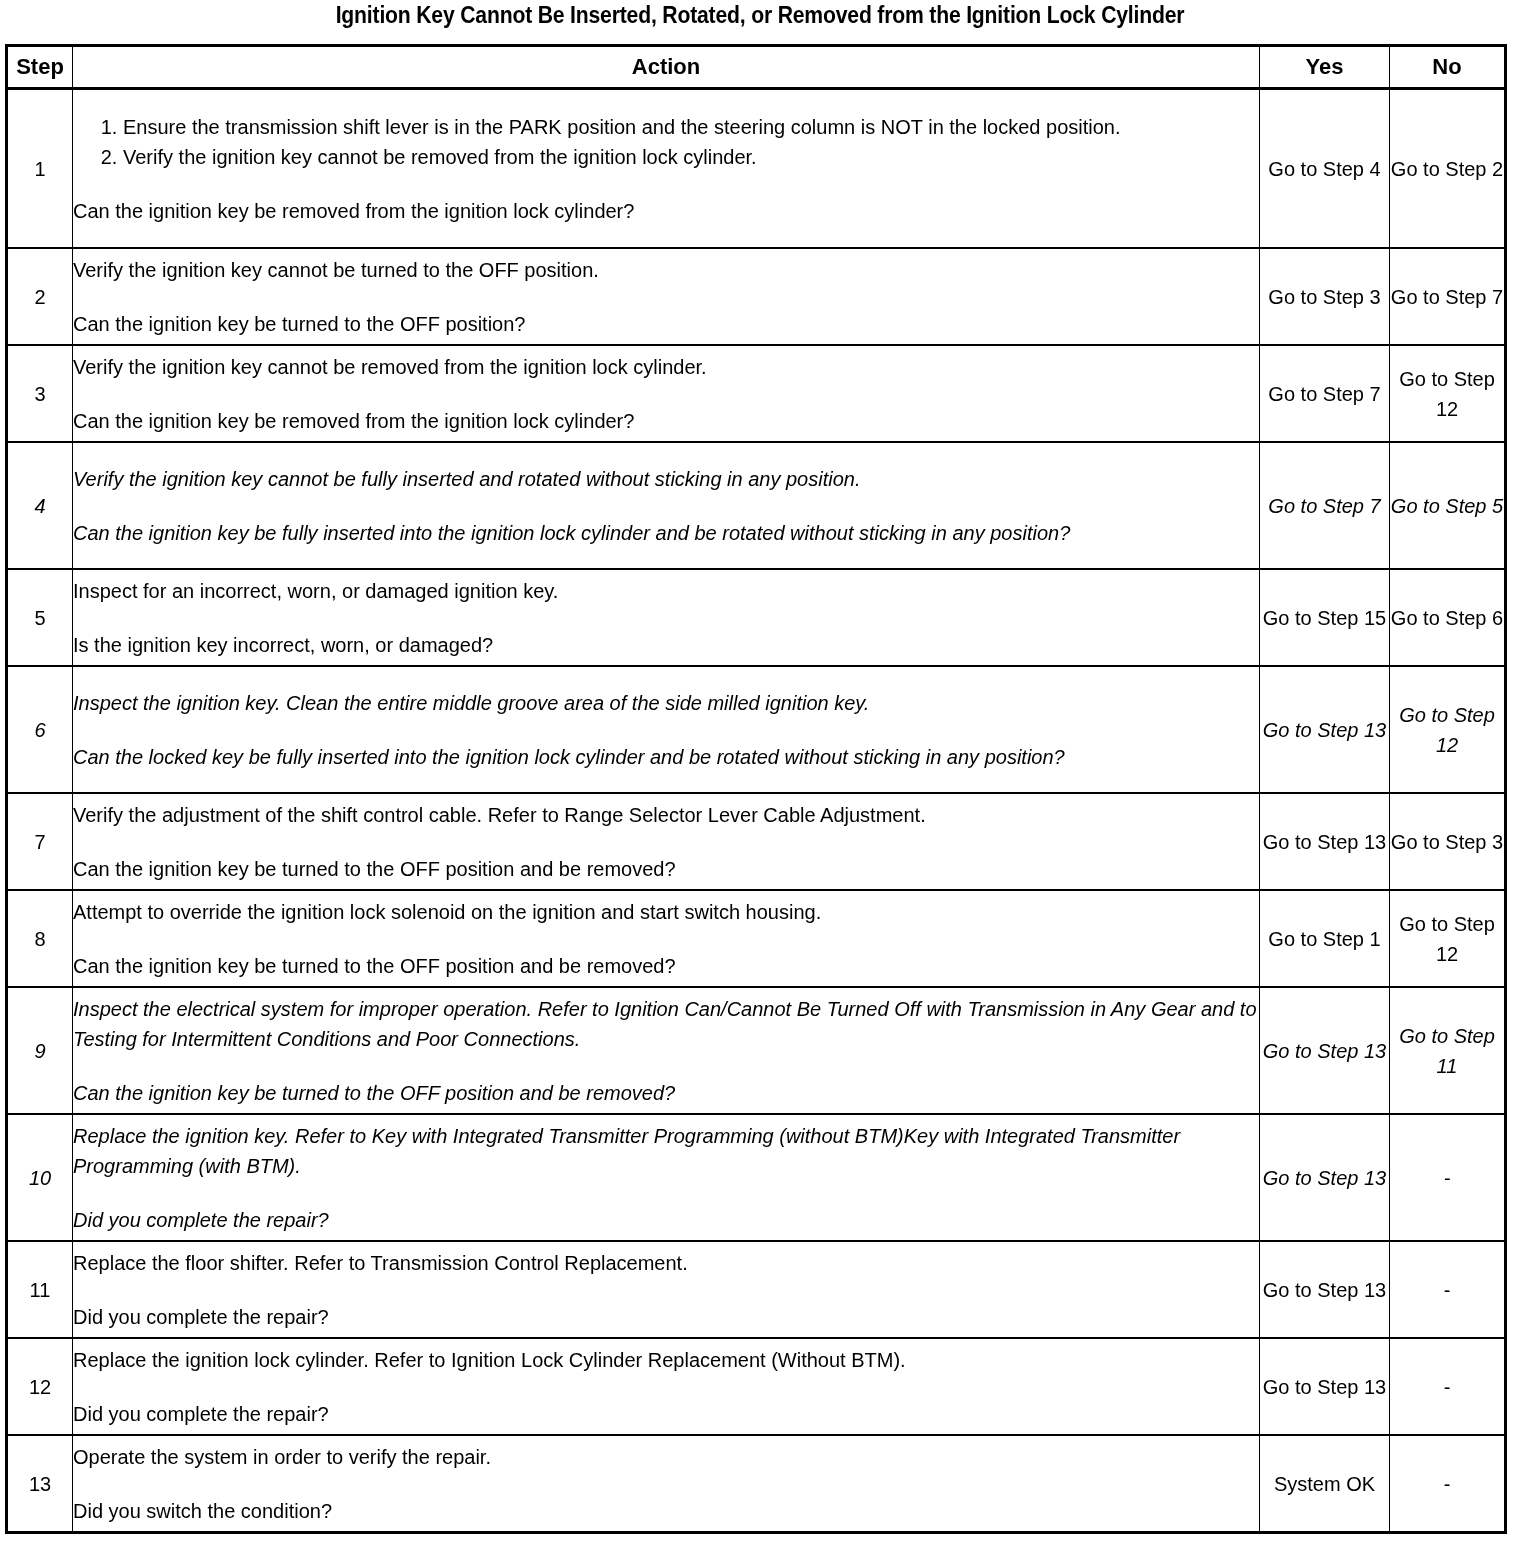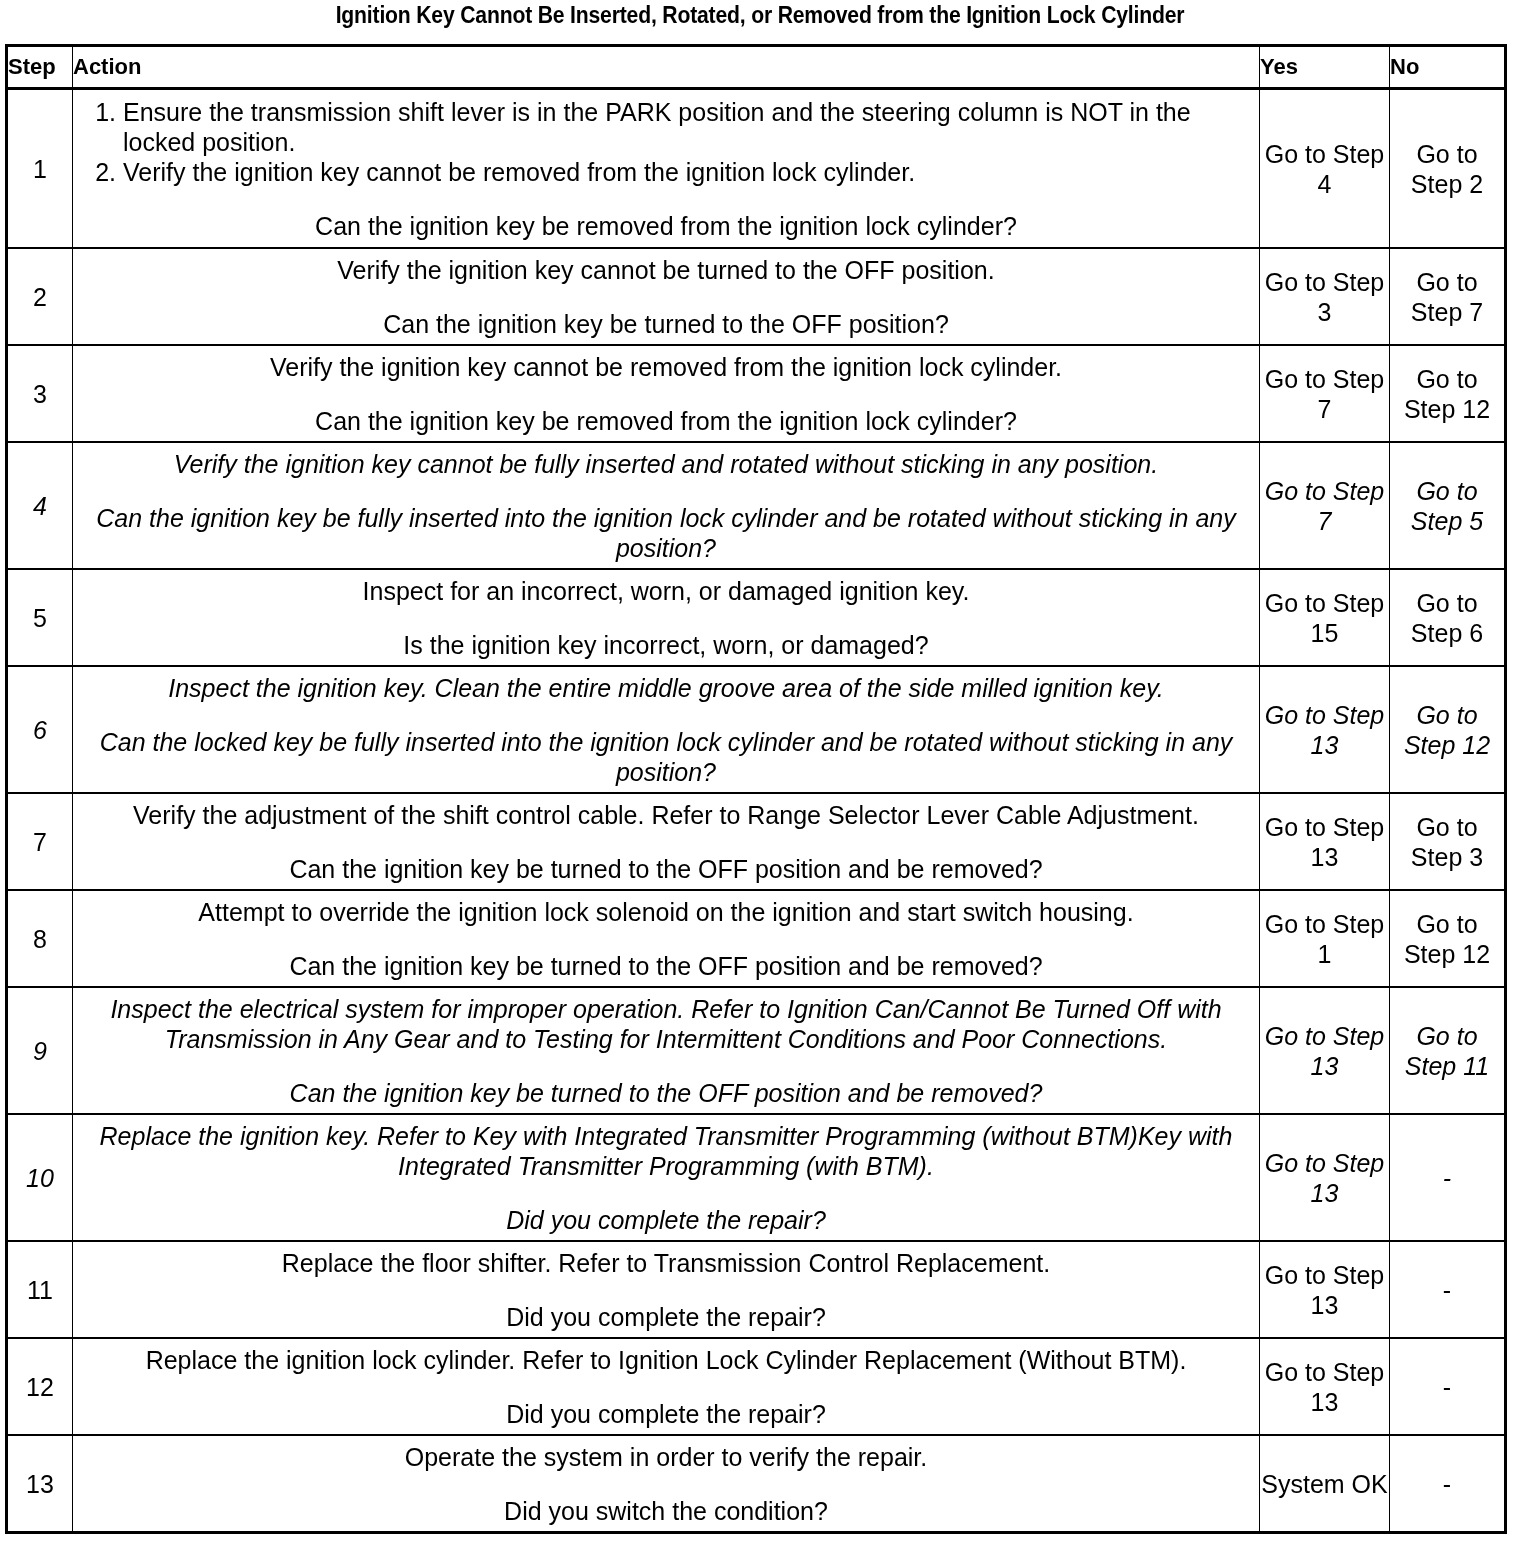--- a/index.html
+++ b/index.html
@@ -1,27 +1,27 @@
 <!DOCTYPE html>
 <html><head>
 <meta charset="utf-8">
 <style>
   html, body { margin: 0; padding: 0; background: #ffffff; }
   body { width: 1520px; height: 1542px; position: relative; font-family: "Liberation Sans", sans-serif; color: #000; }
   .title { position: absolute; top: 0; left: 0; width: 1520px; height: 32px; text-align: center; font-weight: bold; font-size: 23px; line-height: 30px; transform: scaleX(0.92); transform-origin: center; letter-spacing: -0.2px; }
   table.grid { position: absolute; top: 44px; left: 5px; width: 1502px; border-collapse: collapse; table-layout: fixed; border: 3px solid #000; }
-  table.grid th, table.grid td { border: 1px solid #000; padding: 0; vertical-align: middle; font-size: 25px; line-height: 30px; }
-  table.grid thead th { height: 40px; font-weight: bold; text-align: left; font-size: 22px; border-bottom: 3px solid #000; }
+  table.grid th, table.grid td { border: 1px solid #000; padding: 0; vertical-align: middle; font-size: 20px; line-height: 30px; }
+  table.grid thead th { height: 40px; font-weight: bold; text-align: center; font-size: 22px; border-bottom: 3px solid #000; }
   table.grid tbody tr { border-bottom: 2px solid #000; }
   col.c-step { width: 66px; }
   col.c-yes { width: 130px; }
   col.c-no { width: 116px; }
   td.step { text-align: center; }
   td.action { padding: 0 6px 2px 6px; vertical-align: top; }
-  td.action .para { display: block; text-align: center; }
+  td.action .para { display: block; }
   td.action .gap { display: block; height: 24px; }
   td.yes, td.no { text-align: center; vertical-align: bottom; padding-bottom: 2px; }
   ol.sublist { margin: 0; padding-left: 50px; }
   ol.sublist li { padding-left: 0px; }
   .row-1 td { height: 157px; }
   .row-2 td, .row-3 td, .row-5 td, .row-7 td, .row-8 td, .row-11 td, .row-12 td, .row-13 td { height: 95px; }
   .row-4 td, .row-6 td, .row-9 td, .row-10 td { height: 125px; font-style: italic; }
 </style>
 </head>
 <body>

